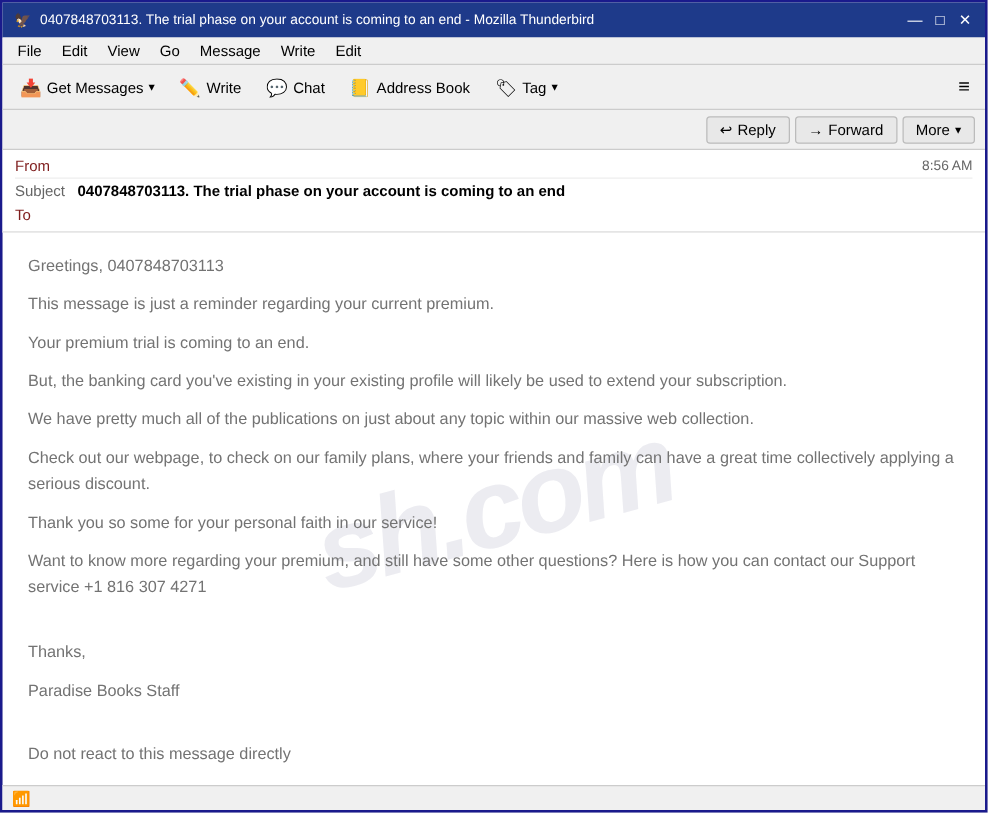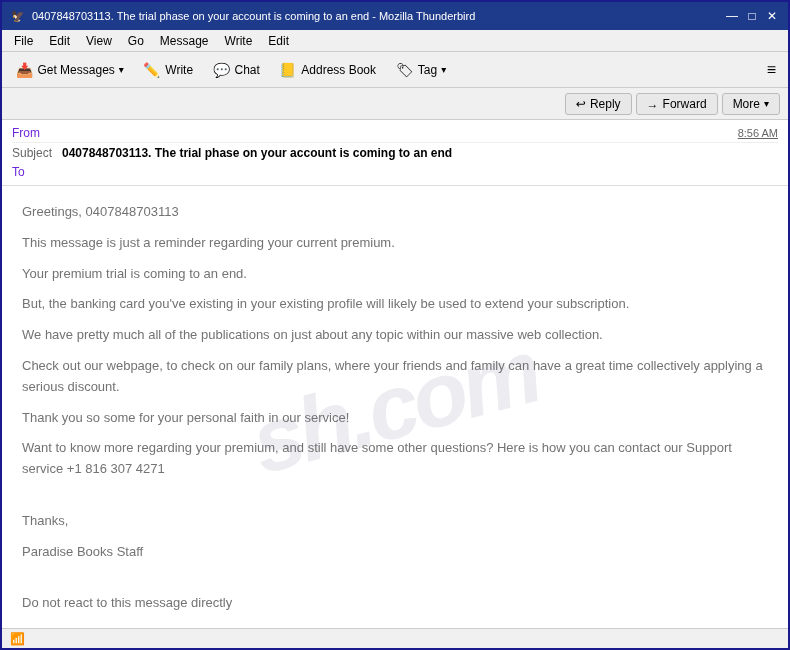--- a/index.html
+++ b/index.html
@@ -138,32 +138,31 @@
     }
     .header-row {
       display: flex;
       align-items: center;
       padding: 2px 0;
       font-size: 12px;
       border-bottom: 1px solid #eee;
     }
     .header-row:last-child { border-bottom: none; }
     .header-label {
-      color: #6d28d9;
+      color: #7f1d1d;
       width: 50px;
       font-size: 12px;
     }
     .header-value {
       color: #000;
       flex: 1;
     }
     .header-time {
       color: #666;
       font-size: 11px;
-      text-decoration: underline;
     }
     .subject-row {
       display: flex;
       align-items: center;
       padding: 3px 0;
     }
     .subject-label {
       color: #666;
       width: 50px;
       font-size: 12px;

